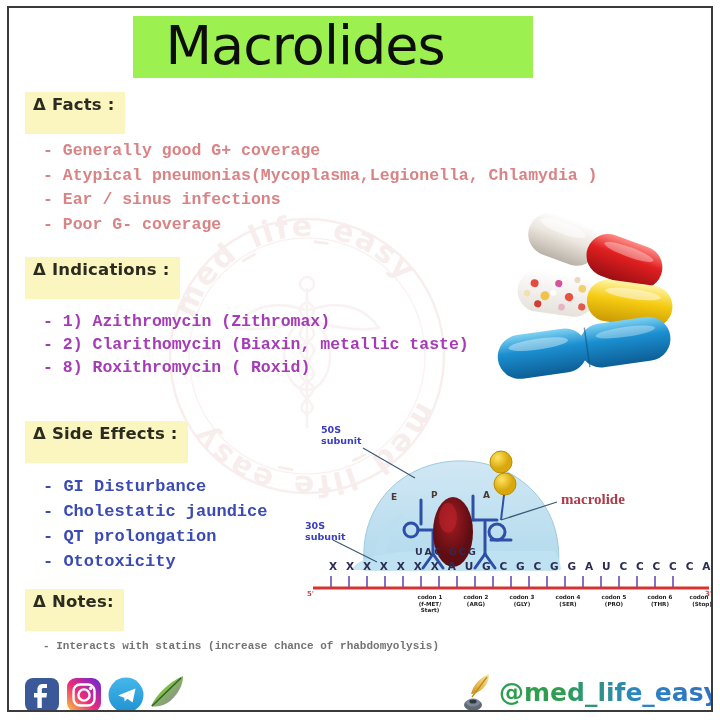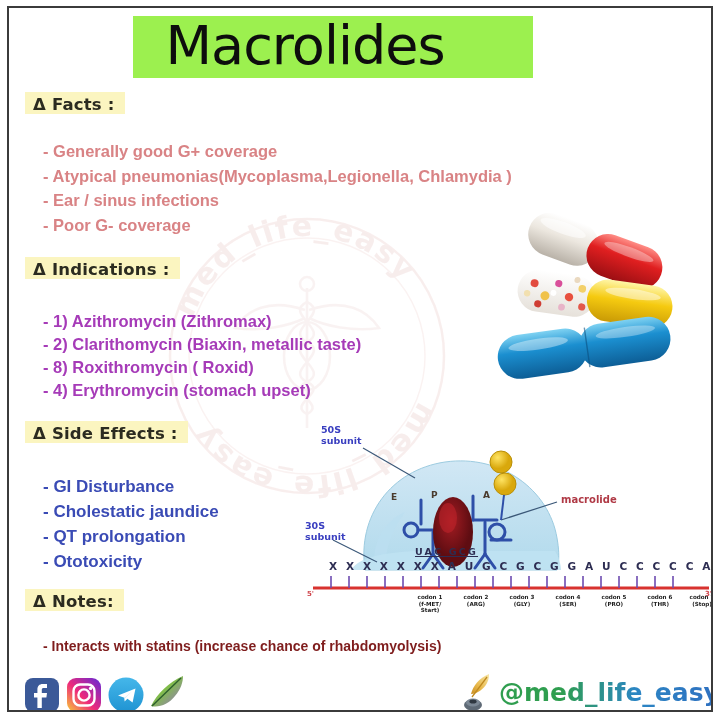--- a/index.html
+++ b/index.html
@@ -15,40 +15,40 @@
 
   
   .title-band{position:absolute;left:124px;top:8px;width:400px;height:62px;background:#9cf04f;}
   .title-text{position:absolute;left:124px;top:2px;width:344px;height:72px;
       display:flex;align-items:center;justify-content:center;
       font-family:"DejaVu Sans",sans-serif;font-weight:400;font-size:54px;color:#0d0d0d;
       letter-spacing:-1px;line-height:1;}
 
   
   .sec-h{position:absolute;font-family:"DejaVu Sans",sans-serif;font-weight:700;
-      font-size:16.5px;color:#2b2b20;background:#fbf5c0;padding:3px 10px 0 8px;
+      font-size:16.5px;color:#2b2b20;background:#fbf5c0;padding:3px 10px 20px 8px;
       white-space:nowrap;letter-spacing:.2px;}
 
   
   .blk{position:absolute;white-space:nowrap;}
-  .blk .ln{font-family:Liberation Sans, sans-serif;font-weight:700;white-space:nowrap;}
+  .blk .ln{font-family:Liberation Mono, monospace;font-weight:700;white-space:nowrap;}
 
   .facts .ln{color:#d98385;font-size:16.5px;line-height:24.5px;}
   .indic .ln{color:#a63bb8;font-size:16.5px;line-height:23px;}
   .side  .ln{color:#3a4bb5;font-size:17px;line-height:25px;}
-  .notes .ln{color:#7f1d1d;font-size:14px;line-height:24px;}
+  .notes .ln{color:#737373;font-size:11px;line-height:24px;}
 
   
   .pills{position:absolute;left:478px;top:196px;width:228px;height:180px;}
 
   
   .diagram{position:absolute;left:296px;top:412px;width:410px;height:190px;}
   .dlabel{position:absolute;font-family:"DejaVu Sans",sans-serif;font-weight:700;
       font-size:9.5px;color:#3a3fc0;line-height:11px;text-align:left;}
-  .dlabel.mac{color:#b03a46;text-align:left;font-size:10px;}
+  .dlabel.mac{color:#b03a46;text-align:left;font-size:15px;font-family:Liberation Serif, serif;}
   .site{position:absolute;font-family:"DejaVu Sans",sans-serif;font-weight:700;
       font-size:9px;color:#4a3b2e;}
   .seq{position:absolute;font-family:"DejaVu Sans",sans-serif;font-weight:700;
       font-size:10.5px;color:#2d2d52;letter-spacing:2.6px;white-space:nowrap;}
   .anticodon{position:absolute;font-family:"DejaVu Sans",sans-serif;font-weight:700;
       font-size:9.5px;color:#2d2d52;letter-spacing:2.2px;white-space:nowrap;}
   .codonlab{position:absolute;font-family:"DejaVu Sans",sans-serif;font-weight:700;
       font-size:5.6px;color:#1d1d1d;text-align:center;width:42px;line-height:6.6px;}
   .endlab{position:absolute;font-family:"DejaVu Sans",sans-serif;font-weight:700;
       font-size:7px;color:#d0484f;}
@@ -167,21 +167,20 @@
         <ellipse cx="140" cy="132" rx="30" ry="5" fill="#ffffff" opacity=".32"></ellipse>
       </g>
     </svg>
   </div>
 
   <div class="sec-h" style="left:16px;top:249px;">Δ Indications :</div>
   <div class="blk indic" style="left:34px;top:302px;">
     <div class="ln">- 1) Azithromycin (Zithromax)</div>
     <div class="ln">- 2) Clarithomycin (Biaxin, metallic taste)</div>
     <div class="ln">- 8) Roxithromycin ( Roxid)</div>
-    <div class="ln">- 4) Erythromycin (stomach upset)</div>
   </div>
 
   <div class="sec-h" style="left:16px;top:413px;">Δ Side Effects :</div>
   <div class="blk side" style="left:34px;top:466px;">
     <div class="ln">- GI Disturbance</div>
     <div class="ln">- Cholestatic jaundice</div>
     <div class="ln">- QT prolongation</div>
     <div class="ln">- Ototoxicity</div>
   </div>
 
@@ -269,21 +268,21 @@
     <div class="dlabel" style="left:0px;top:100px;width:54px;">
       <span>30S</span><br>
       <span>subunit</span>
     </div>
     <div class="dlabel mac" style="left:256px;top:74px;">macrolide</div>
 
     <div class="site" style="left:86px;top:72px;">E</div>
     <div class="site" style="left:126px;top:70px;">P</div>
     <div class="site" style="left:178px;top:70px;">A</div>
 
-    <div class="anticodon" style="left:110px;top:126px;text-decoration:underline;">UAC GCG</div>
+    <div class="anticodon" style="left:110px;top:126px;">UAC GCG</div>
     <div class="seq" style="left:24px;top:140px;">X X X X X X X A U G C G C  G G A  U C C  C C C  A C C  U G A</div>
 
     <div class="endlab" style="left:2px;top:170px;">5'</div>
     <div class="endlab" style="left:400px;top:170px;">3'</div>
 
     <div class="codonlab" style="left:104px;top:174px;">
       <span>codon 1</span><br>
       <span>(f-MET/</span><br>
       <span>Start)</span>
     </div>

